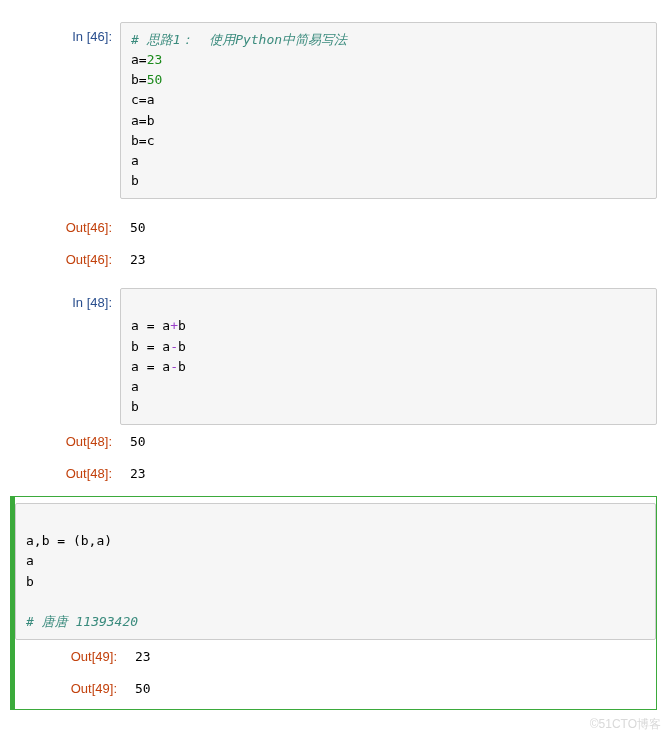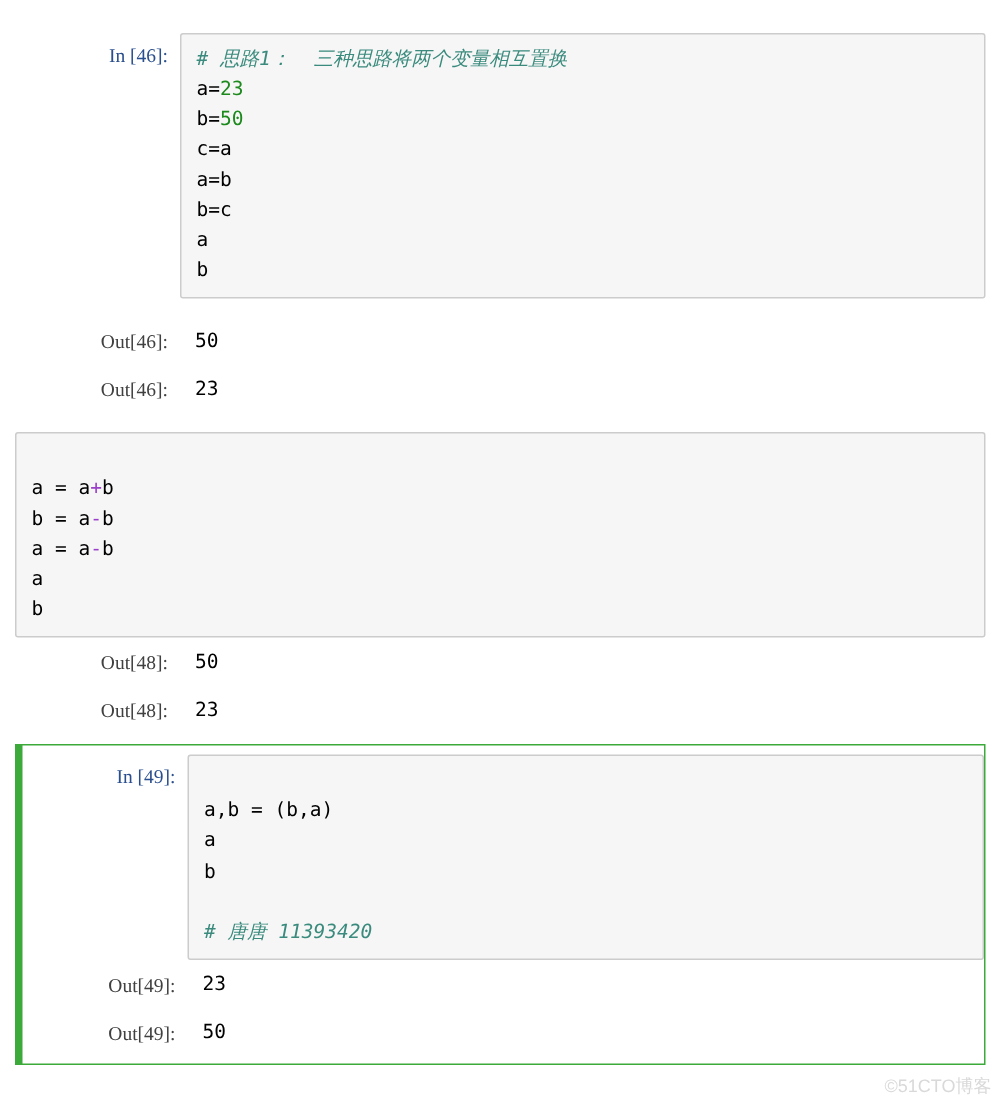--- a/index.html
+++ b/index.html
@@ -22,27 +22,27 @@
   .cell {
     display: flex;
     align-items: stretch;
     margin: 2px 0;
   }
   .prompt {
     width: 110px;
     flex: 0 0 110px;
     text-align: right;
     padding: 6px 8px 0 0;
-    font-family: Liberation Serif, serif;
+    font-family: Liberation Sans, sans-serif;
     font-size: 13px;
     box-sizing: border-box;
     line-height: 1.35;
   }
   .prompt .in-label { color: #2a4f8e; }
-  .prompt .out-label { color: #404040; }
+  .prompt .out-label { color: #c2410c; }
   .code-box {
     flex: 1;
     background: #f6f6f6;
     border: 1px solid #ccc;
     border-radius: 2px;
     padding: 7px 10px;
     font-family: Menlo, Monaco, Consolas, monospace;
     font-size: 13px;
     line-height: 1.55;
     white-space: pre;
@@ -81,21 +81,21 @@
 </style>
 </head>
 <body>
 
 <div class="container">
 
 
   <div>
     <div class="cell">
       <div class="prompt"><span class="in-label">In [46]:</span></div>
-      <div class="code-box"><span class="comment"># 思路1：  三种思路将两个变量相互置换</span>
+      <div class="code-box"><span class="comment"># 思路1：  使用Python中简易写法</span>
 a<span class="op-eq">=</span><span class="num">23</span>
 b<span class="op-eq">=</span><span class="num">50</span>
 c<span class="op-eq">=</span>a
 a<span class="op-eq">=</span>b
 b<span class="op-eq">=</span>c
 a
 b</div>
     </div>
     <div class="gap"></div>
     <div class="cell">
@@ -105,40 +105,40 @@
     <div class="cell">
       <div class="prompt"><span class="out-label">Out[46]:</span></div>
       <div class="out-box">23</div>
     </div>
   </div>
 
   <div class="gap"></div>
 
   <div>
     <div class="cell">
+      <div class="prompt"><span class="in-label">In [48]:</span></div>
       <div class="code-box">
 a <span class="op-eq">=</span> a<span class="op-plus">+</span>b
 b <span class="op-eq">=</span> a<span class="op-minus">-</span>b
 a <span class="op-eq">=</span> a<span class="op-minus">-</span>b
 a
 b</div>
     </div>
     <div class="cell">
       <div class="prompt"><span class="out-label">Out[48]:</span></div>
       <div class="out-box">50</div>
     </div>
     <div class="cell">
       <div class="prompt"><span class="out-label">Out[48]:</span></div>
       <div class="out-box">23</div>
     </div>
   </div>
 
   <div class="selected-wrap">
     <div class="cell">
-      <div class="prompt"><span class="in-label">In [49]:</span></div>
       <div class="code-box">
 a,b <span class="op-eq">=</span> (b,a)
 a
 b
 
 <span class="comment"># 唐唐 11393420</span></div>
     </div>
     <div class="cell">
       <div class="prompt"><span class="out-label">Out[49]:</span></div>
       <div class="out-box">23</div>

